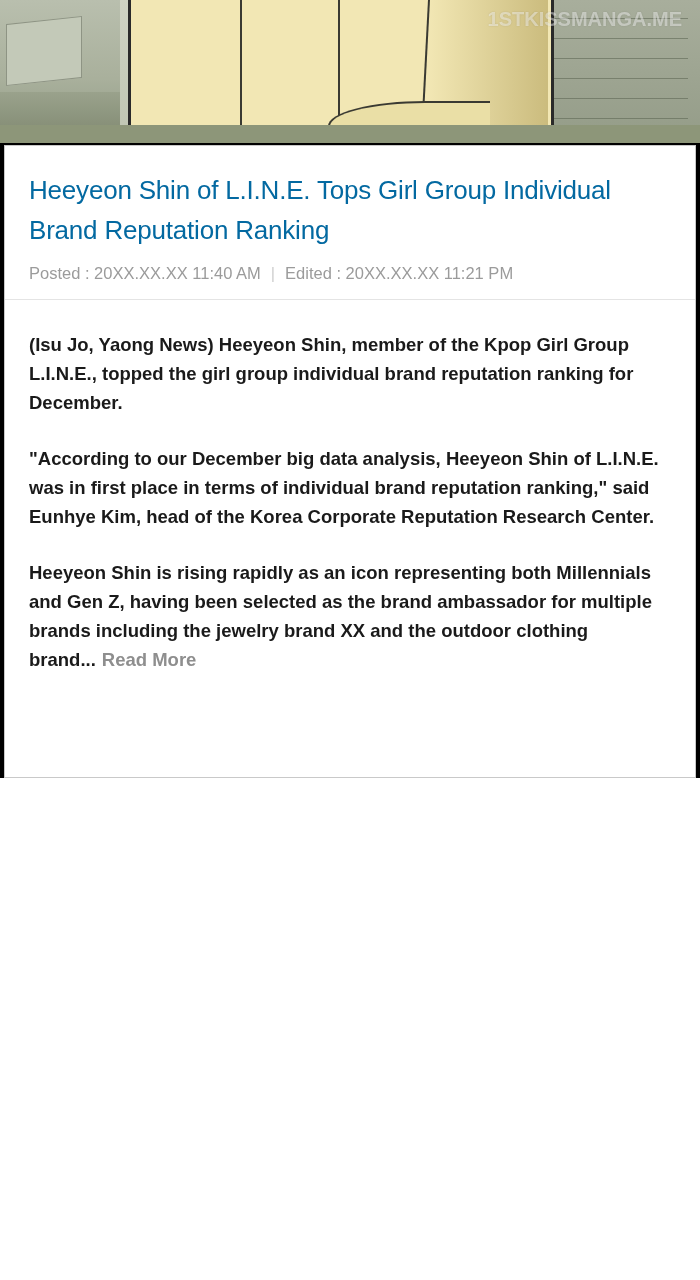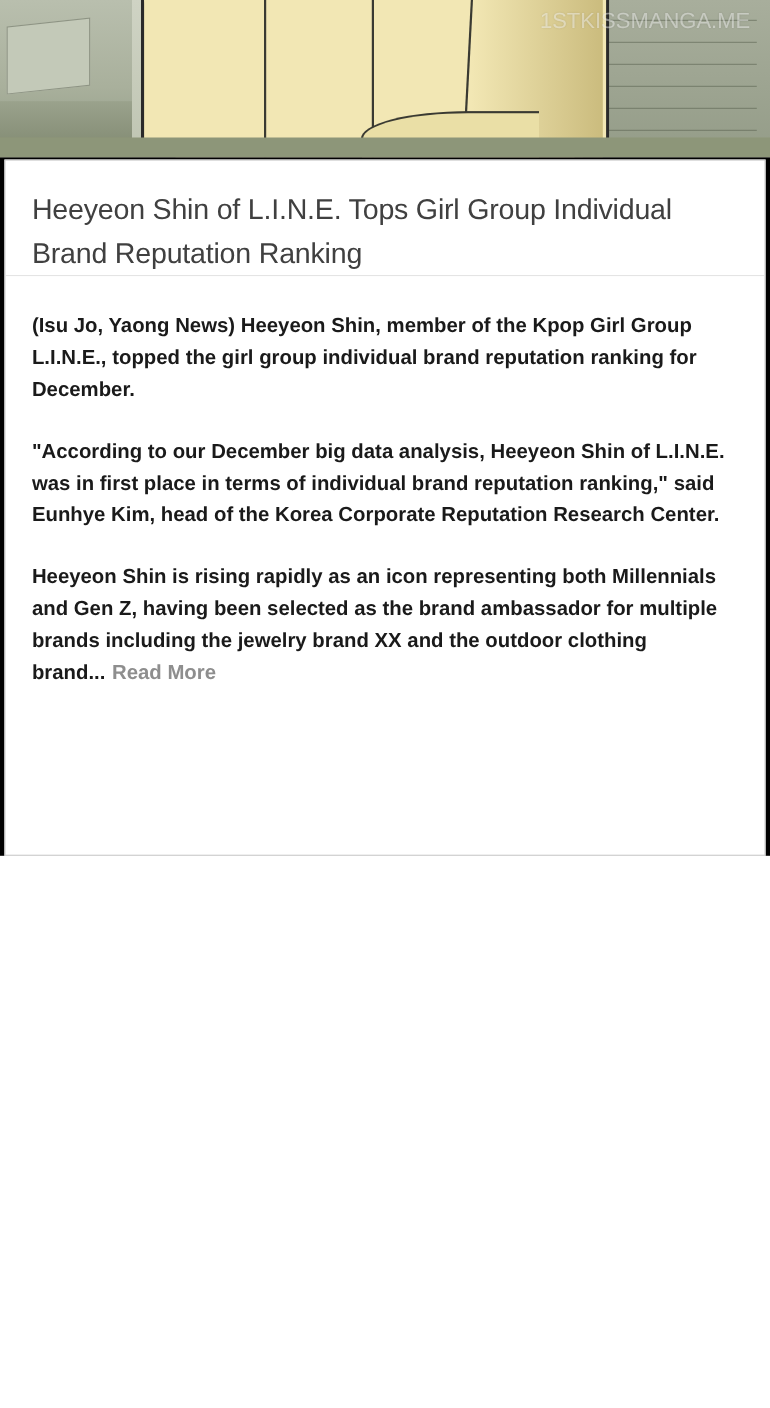--- a/index.html
+++ b/index.html
@@ -112,21 +112,21 @@
     left: 0; bottom: 0;
     width: 700px; height: 18px;
     background: #8d9679;
   }
   .watermark {
     position: absolute;
     right: 18px;
     top: 8px;
     font-family: "Liberation Sans", sans-serif;
     font-size: 20px;
-    font-weight: normal;
+    font-weight: bold;
     letter-spacing: 0px;
     color: rgba(255,255,255,0.45);
     text-shadow: 0 0 2px rgba(0,0,0,0.12);
     white-space: nowrap;
   }
 
   
   .article-card {
     position: absolute;
     left: 4px;
@@ -136,21 +136,21 @@
     background: #ffffff;
     border: 1px solid #c9c9c9;
     box-sizing: border-box;
   }
   .article-header {
     padding: 24px 24px 0 24px;
   }
   .article-title {
     font-size: 26px;
     line-height: 40px;
-    color: #404040;
+    color: #0369a1;
     font-weight: normal;
     margin: 0;
     letter-spacing: -0.2px;
   }
   .article-meta {
     margin-top: 14px;
     font-size: 16.5px;
     color: #9b9b9b;
     display: flex;
     align-items: center;
@@ -215,20 +215,25 @@
     <div class="coat-fold-3"></div>
     <div class="coat-hem"></div>
   </div>
   <div class="ground"></div>
   <div class="watermark">1STKISSMANGA.ME</div>
 </div>
 
 <div class="article-card">
   <div class="article-header">
     <h1 class="article-title">Heeyeon Shin of L.I.N.E. Tops Girl Group Individual Brand Reputation Ranking</h1>
+    <div class="article-meta">
+      <span>Posted : 20XX.XX.XX 11:40 AM</span>
+      <span class="meta-sep">|</span>
+      <span>Edited : 20XX.XX.XX 11:21 PM</span>
+    </div>
   </div>
   <div class="meta-divider"></div>
   <div class="article-body">
     <p class="para">(Isu Jo, Yaong News) Heeyeon Shin, member of the Kpop Girl Group L.I.N.E., topped the girl group individual brand reputation ranking for December.</p>
     <p class="para">"According to our December big data analysis, Heeyeon Shin of L.I.N.E. was in first place in terms of individual brand reputation ranking," said Eunhye Kim, head of the Korea Corporate Reputation Research Center.</p>
     <p class="para"><span>Heeyeon Shin is rising rapidly as an icon representing both Millennials and Gen Z, having been selected as the brand ambassador for multiple brands including the jewelry brand XX and the outdoor clothing brand...</span><span class="read-more">Read More</span></p>
   </div>
 </div>
 
 <div class="lower-fill"></div>

